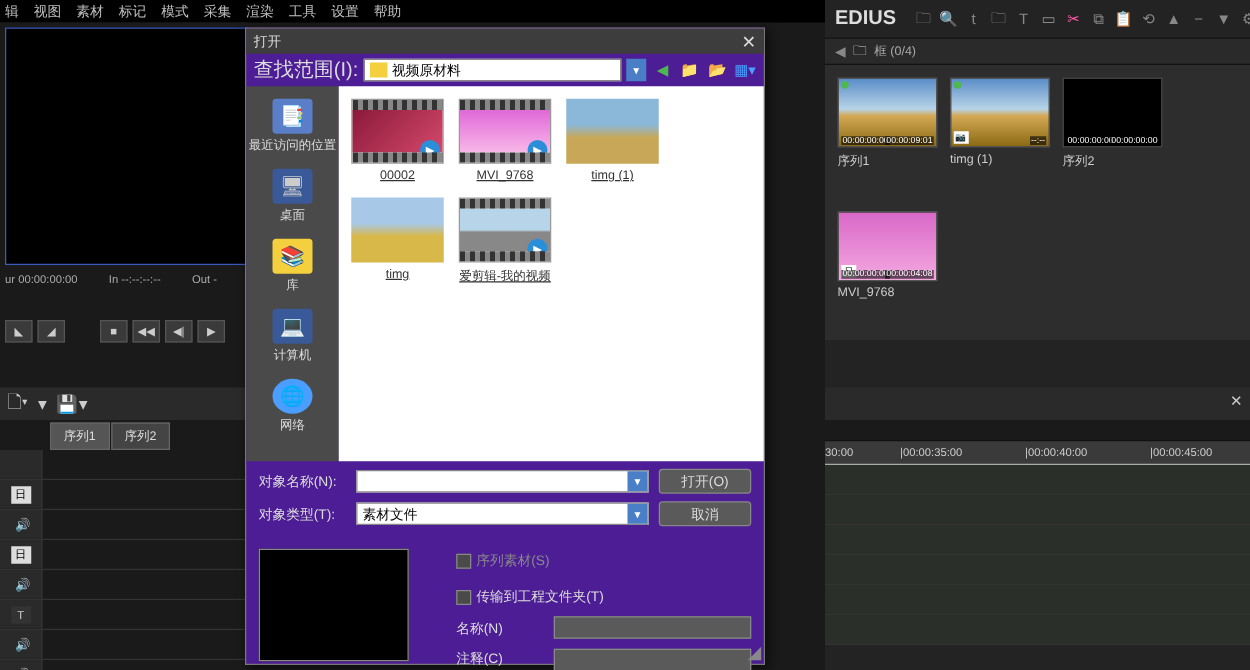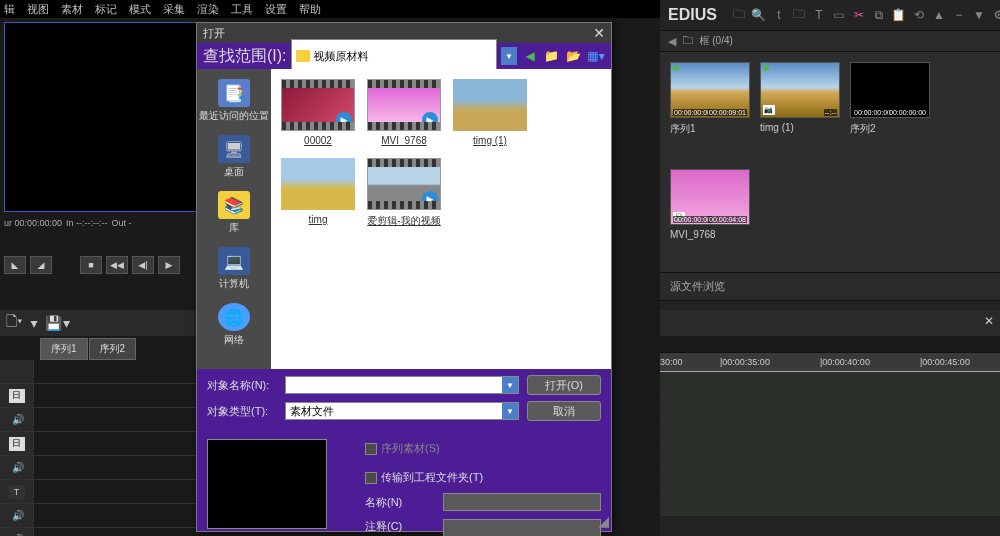--- a/index.html
+++ b/index.html
@@ -30,21 +30,21 @@
 .bin-dot { position: absolute; top: 2px; left: 2px; width: 6px; height: 6px; background: #4db84d; border-radius: 50%; }
 .bin-tc { position: absolute; bottom: 1px; right: 2px; font-size: 7px; color: #fff; background: rgba(0,0,0,0.6); padding: 0 1px; }
 .bin-tc-left { position: absolute; bottom: 1px; left: 2px; font-size: 7px; color: #fff; background: rgba(0,0,0,0.6); padding: 0 1px; }
 .bin-icon { position: absolute; bottom: 2px; left: 2px; width: 12px; height: 10px; background: #fff; color: #000; font-size: 7px; display: flex; align-items: center; justify-content: center; }
 .bin-label { font-size: 10px; color: #ccc; margin-top: 4px; }
 .edius-browse-label { padding: 6px 10px; background: #2a2a2a; border-top: 1px solid #111; border-bottom: 1px solid #111; color: #aaa; font-size: 11px; }
 
 
 .viewer-area { position: absolute; left: 0; top: 18px; width: 200px; height: 250px; background: #1a1a1a; }
 .viewer-screen { width: 195px; height: 190px; border: 1px solid #3a5bbf; margin: 4px; background: #000; }
-.viewer-tc { display: flex; gap: 4px; padding: 2px 4px; color: #aaa; font-size: 9px; }
+.viewer-tc { display: flex; gap: 25px; padding: 2px 4px; color: #aaa; font-size: 9px; }
 .viewer-ctrls { display: flex; gap: 4px; padding: 6px 4px; }
 .viewer-btn { width: 22px; height: 18px; background: #3a3a3a; border: 1px solid #555; display: flex; align-items: center; justify-content: center; color: #ccc; font-size: 9px; }
 
 
 .timeline-area { position: absolute; left: 0; top: 310px; width: 200px; background: #1a1a1a; }
 .tl-toolbar { height: 26px; background: #2a2a2a; display: flex; align-items: center; gap: 8px; padding: 0 6px; }
 .tl-toolbar span { color: #ccc; font-size: 14px; }
 .tl-tabs { display: flex; gap: 1px; padding: 2px 0 0 40px; background: #1a1a1a; }
 .tl-tab { padding: 3px 10px; background: #444; color: #ddd; font-size: 10px; border: 1px solid #666; }
 .tl-tab.active { background: #555; }
@@ -64,21 +64,21 @@
 .ruler-tick { position: absolute; top: 4px; }
 .ruler-tracks { background: #232323; }
 .ruler-track { height: 24px; border-bottom: 1px solid #333; background: #2a2f2a; }
 
 
 .dialog { position: absolute; left: 196px; top: 22px; width: 416px; height: 510px; background: #4c1d95; border: 1px solid #777; box-shadow: 2px 2px 8px rgba(0,0,0,0.6); }
 .dlg-title { height: 20px; background: #3d3d3d; display: flex; align-items: center; padding: 0 6px; color: #ddd; font-size: 11px; }
 .dlg-close { margin-left: auto; color: #ddd; font-size: 14px; cursor: pointer; }
 .dlg-lookup { height: 26px; display: flex; align-items: center; padding: 0 6px; gap: 4px; }
 .dlg-lookup-label { color: #ddd; font-size: 16px; }
-.dlg-path { flex: 1; height: 18px; background: #fff; display: flex; align-items: center; padding: 16px 4px; gap: 4px; border: 1px solid #888; }
+.dlg-path { flex: 1; height: 18px; background: #fff; display: flex; align-items: center; padding: 0 4px; gap: 4px; border: 1px solid #888; }
 .dlg-path-icon { width: 14px; height: 12px; background: #f4d03f; }
 .dlg-path-text { font-size: 11px; color: #000; }
 .dlg-path-drop { width: 16px; height: 18px; background: #4a7fc8; display: flex; align-items: center; justify-content: center; color: #fff; font-size: 8px; }
 .dlg-nav-icons { display: flex; gap: 4px; }
 .dlg-nav-icons span { width: 18px; height: 16px; display: inline-flex; align-items: center; justify-content: center; font-size: 12px; }
 
 .dlg-body { display: flex; height: 300px; }
 .dlg-sidebar { width: 74px; background: #4a4a4a; padding: 4px 0; }
 .dlg-side-item { display: flex; flex-direction: column; align-items: center; padding: 6px 0; gap: 2px; }
 .dlg-side-icon { width: 32px; height: 28px; background: #5a7fc8; border-radius: 3px; display: flex; align-items: center; justify-content: center; font-size: 16px; }
@@ -275,21 +275,20 @@
     </div>
     <div class="bin-item">
       <div class="bin-thumb pink">
           <div class="bin-icon">日</div>
           <span class="bin-tc-left">00:00:00:00</span>
           <span class="bin-tc">00:00:04:08</span>
         </div>
       <div class="bin-label">MVI_9768</div>
     </div>
   </div>
-  <div class="edius-browse-label">源文件浏览</div>
 </div>
 
 <div class="ruler-area">
   <div class="ruler-tc-bar">
       <span class="ruler-close">✕</span>
     </div>
   <div style="height:16px;background:#1a1a1a"></div>
   <div class="ruler">
     <span class="ruler-tick" style="left:0px">30:00</span>
     <span class="ruler-tick" style="left:60px">|00:00:35:00</span>

